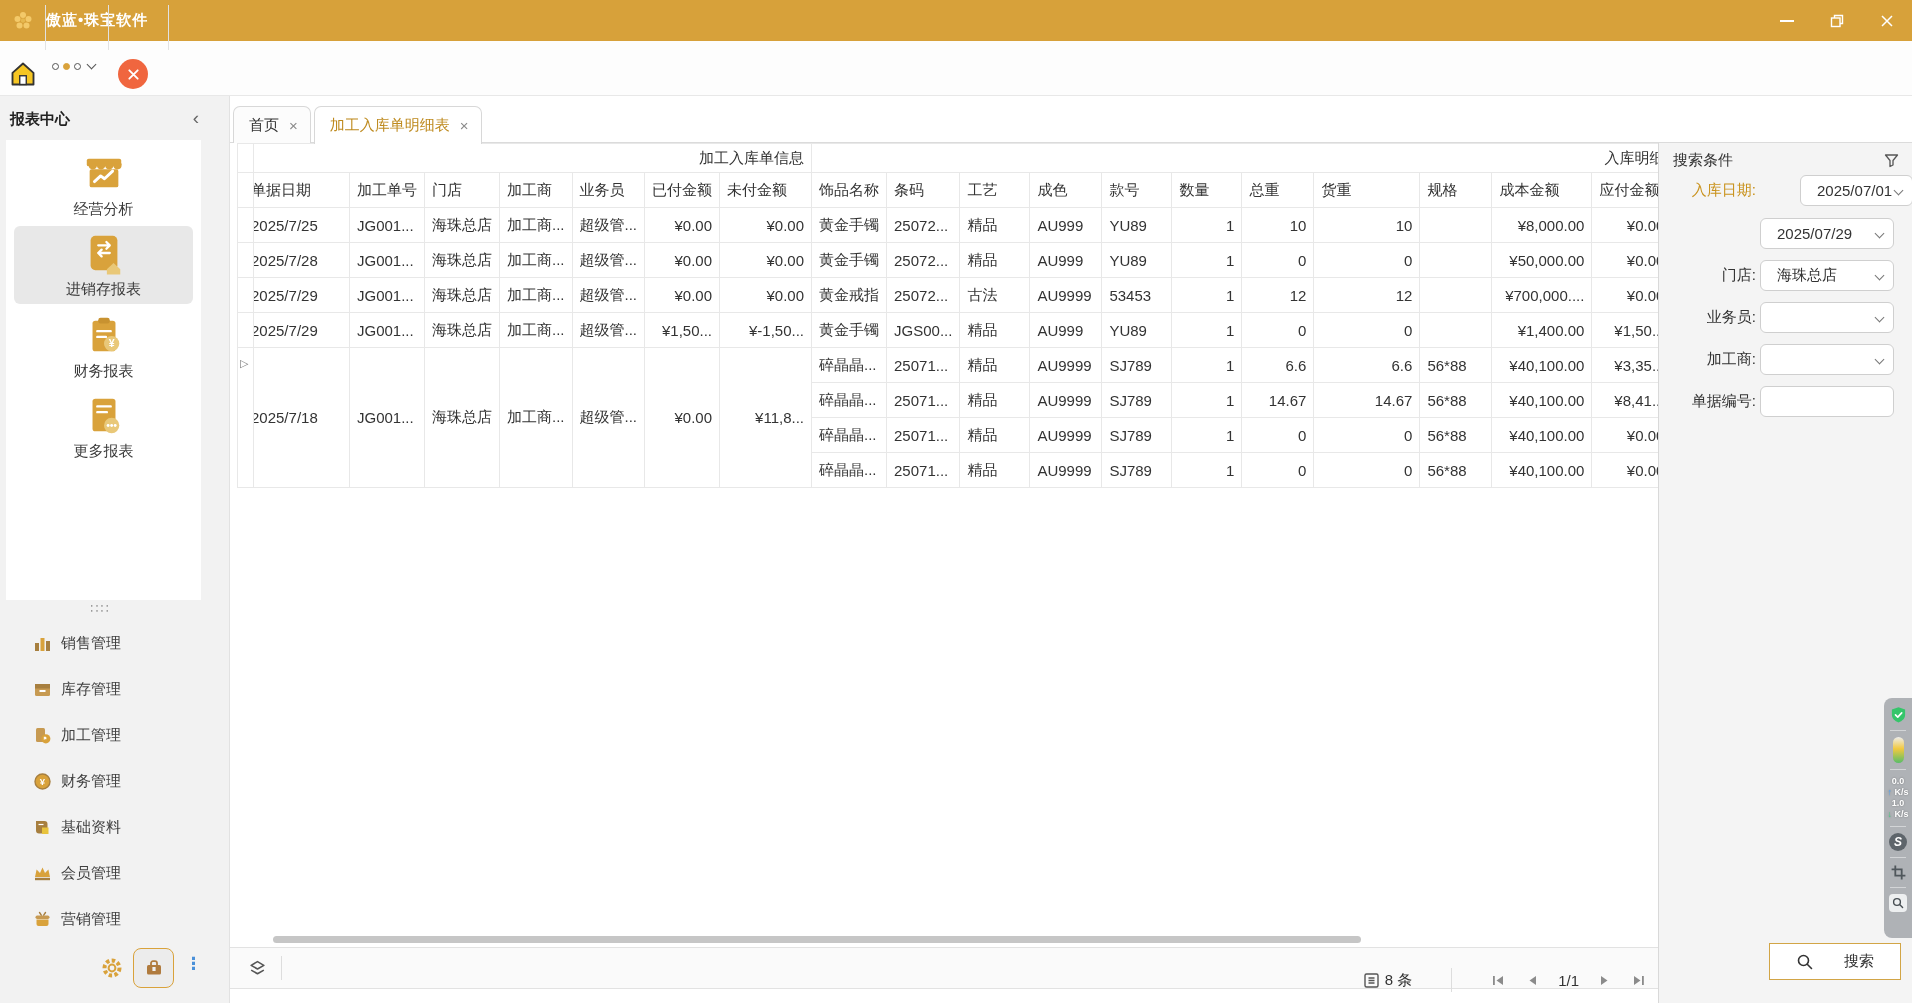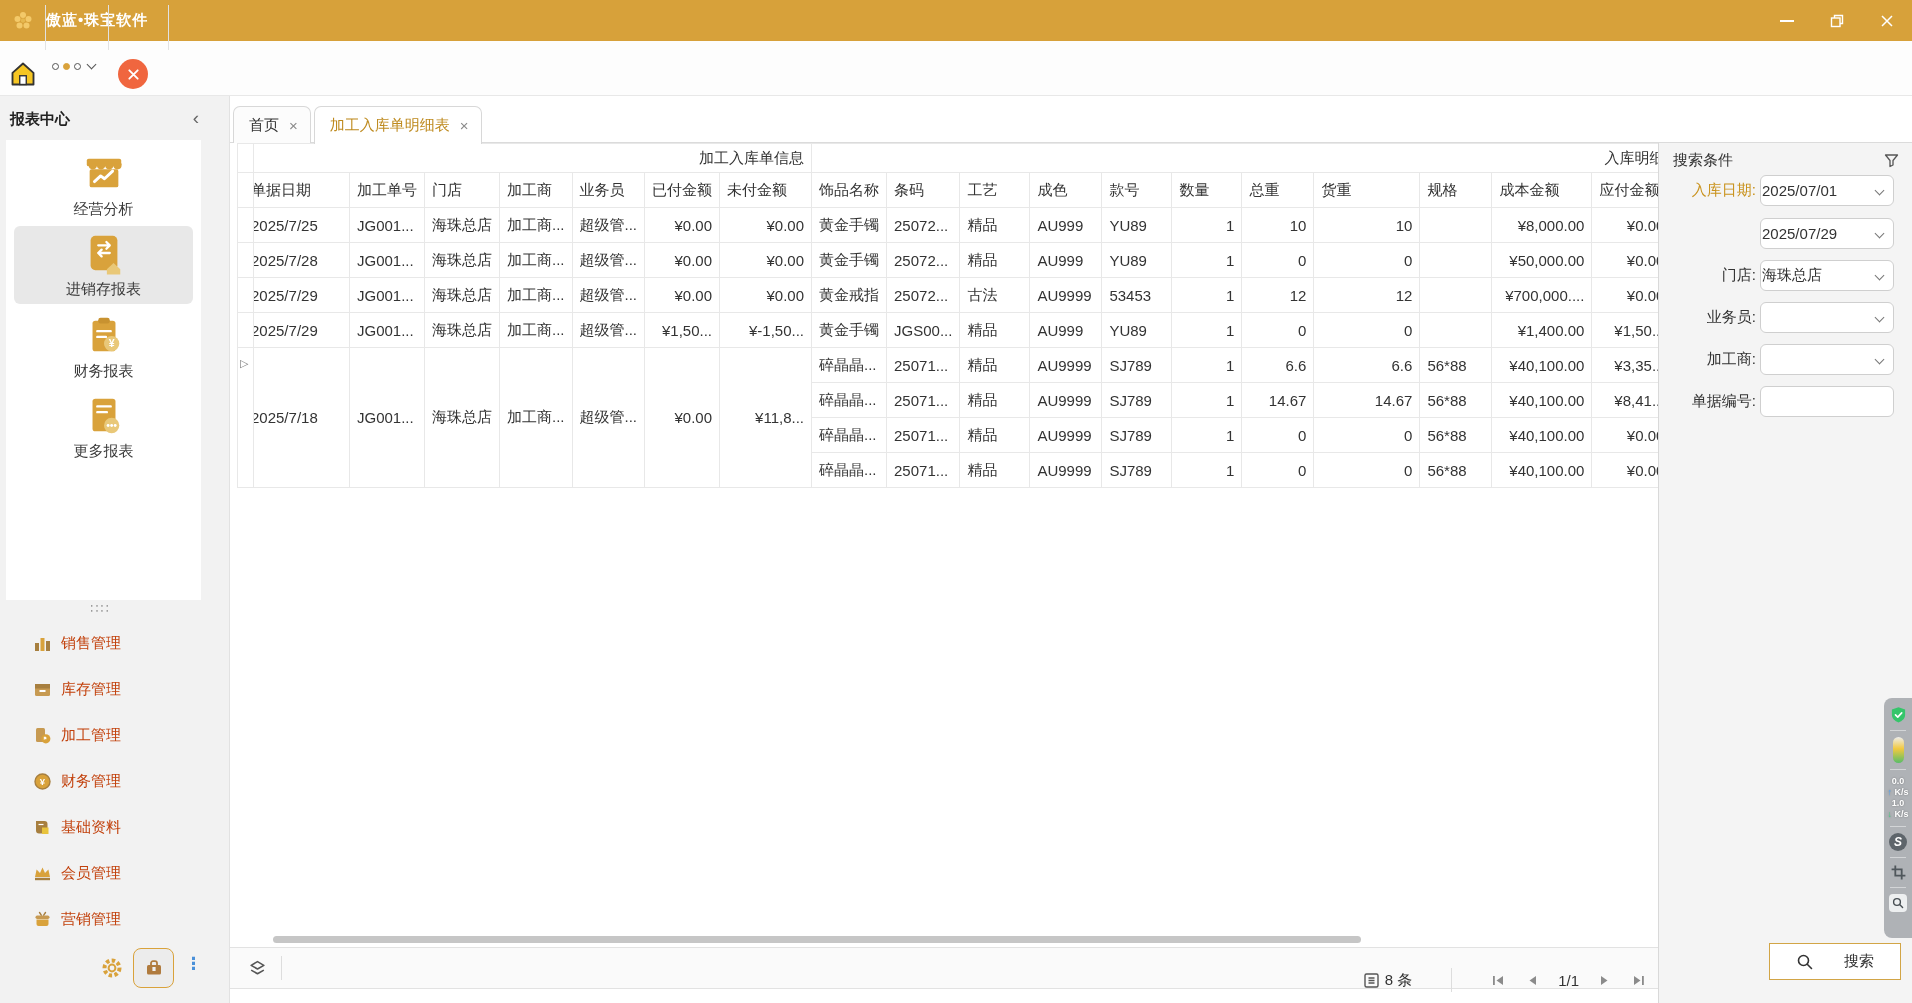--- a/index.html
+++ b/index.html
@@ -33,21 +33,21 @@
   .sb-collapse { position:absolute; right:30px; top:12px; color:#666; font-size:19px; line-height:19px; }
   .report-panel { position:absolute; left:6px; top:44px; width:195px; height:460px; background:#fff; }
   .report-item { position:absolute; left:8px; width:179px; height:78px; border-radius:6px; display:flex; flex-direction:column; align-items:center; justify-content:center; gap:5px; }
   .report-item.selected { background:#E8E8E8; }
   .report-item .ri-label { font-size:15px; color:#3a3a3a; }
   .report-item svg { width:44px; height:44px; }
   .drag-dots { position:absolute; left:0; top:505px; width:201px; text-align:center; color:#9a9a9a; font-size:13px; letter-spacing:2px; }
   .menu-list { position:absolute; left:0; top:524px; width:229px; }
   .menu-item { position:absolute; left:0; width:229px; height:46px; display:flex; align-items:center; }
   .menu-item svg { width:19px; height:19px; margin-left:33px; }
-  .menu-item .mi-label { margin-left:9px; font-size:15px; color:#c2410c; }
+  .menu-item .mi-label { margin-left:9px; font-size:15px; color:#404040; }
   .sb-bottom { position:absolute; left:0; bottom:11px; width:229px; height:44px; }
   .gear-btn { position:absolute; left:100px; top:8px; width:24px; height:24px; }
   .tool-btn { position:absolute; left:133px; top:0px; width:41px; height:40px; background:#ECECEC; border:1px solid #D9A23B; border-radius:8px; display:flex; align-items:center; justify-content:center; }
   .more-dots { position:absolute; left:185px; top:5px; color:#4A90D9; font-size:17px; font-weight:bold; }
 
   
   .topline { left:230px; top:142px; width:1682px; height:1px; background:#DBDBDB; }
   .tab-bar { left:233px; top:106px; height:37px; display:flex; gap:3px; z-index:3; }
   .tab { height:37px; background:#FCFCFC; border:1px solid #D8D8D8; border-bottom:none; border-radius:7px 7px 0 0; display:flex; align-items:center; padding:0 12px 0 15px; gap:10px; position:relative; }
   .tab .tab-label { font-size:15px; color:#333; }
@@ -79,21 +79,21 @@
   .pg-btn { display:flex; align-items:center; }
   .page-ind { font-size:15px; color:#333; }
 
   
   .search-panel { left:1658px; top:143px; width:254px; height:860px; background:#F4F4F4; border-left:1px solid #D9D9D9; }
   .sp-title { position:absolute; left:14px; top:8px; font-size:15px; color:#333; }
   .funnel { position:absolute; right:13px; top:10px; }
   .sp-row { position:absolute; left:0; width:254px; height:32px; display:flex; align-items:center; }
   .sp-label { width:97px; text-align:right; font-size:15px; color:#333; flex-shrink:0; }
   .sp-label.accent { color:#C9921C; }
-  .sp-box { margin-left:4px; width:134px; height:31px; background:#fff; border:1px solid #CFCFCF; border-radius:6px; display:flex; align-items:center; padding:0 1px; position:relative; }
+  .sp-box { margin-left:4px; width:134px; height:31px; background:#fff; border:1px solid #CFCFCF; border-radius:6px; display:flex; align-items:center; padding:0 16px; position:relative; }
   .sp-box .sp-value { font-size:15px; color:#333; }
   .sp-box .dd-chev { position:absolute; right:10px; top:11px; width:7px; height:7px; border-right:1.5px solid #777; border-bottom:1.5px solid #777; transform:rotate(45deg); }
   .sp-box input { border:none; outline:none; width:100%; font-size:15px; font-family:inherit; background:transparent; }
   .search-btn { position:absolute; left:110px; top:800px; width:132px; height:37px; background:#fff; border:1.5px solid #D2A546; border-radius:0; display:flex; align-items:center; justify-content:center; gap:30px; }
   .search-btn .sb-label { font-size:15px; color:#333; }
 
   
   .floatbar { left:1884px; top:698px; width:28px; height:240px; background:rgba(148,153,158,0.72); border-radius:8px 0 0 8px; display:flex; flex-direction:column; align-items:center; padding-top:8px; }
   .fb-sep { width:16px; height:1px; background:rgba(255,255,255,0.45); margin:6px 0; }
   .pill { width:11px; height:26px; border-radius:6px; background:linear-gradient(180deg,#EDEDED 0%,#F2C93F 45%,#58BE68 100%); }
@@ -529,21 +529,21 @@
       </div>
     </div>
   </div>
 
   <div class="abs search-panel">
     <div class="sp-title">搜索条件</div>
     <svg class="funnel" width="15" height="15" viewBox="0 0 15 15">
       <path d="M1.5 2 H13.5 L9 7.5 V12 L6 13.5 V7.5 Z" fill="none" stroke="#555" stroke-width="1.3" stroke-linejoin="round"></path>
     </svg>
     <div id="sp-fields">
-        <div class="sp-row" style="top: 31px;">
+        <div class="sp-row" style="top: 31px; gap: 40px;">
           <span class="sp-label accent">入库日期:</span>
           <div class="sp-box">
             <span class="sp-value">2025/07/01</span>
             <span class="dd-chev"></span>
           </div>
         </div>
         <div class="sp-row" style="top: 74px;">
           <span class="sp-label"></span>
           <div class="sp-box">
             <span class="sp-value">2025/07/29</span>

